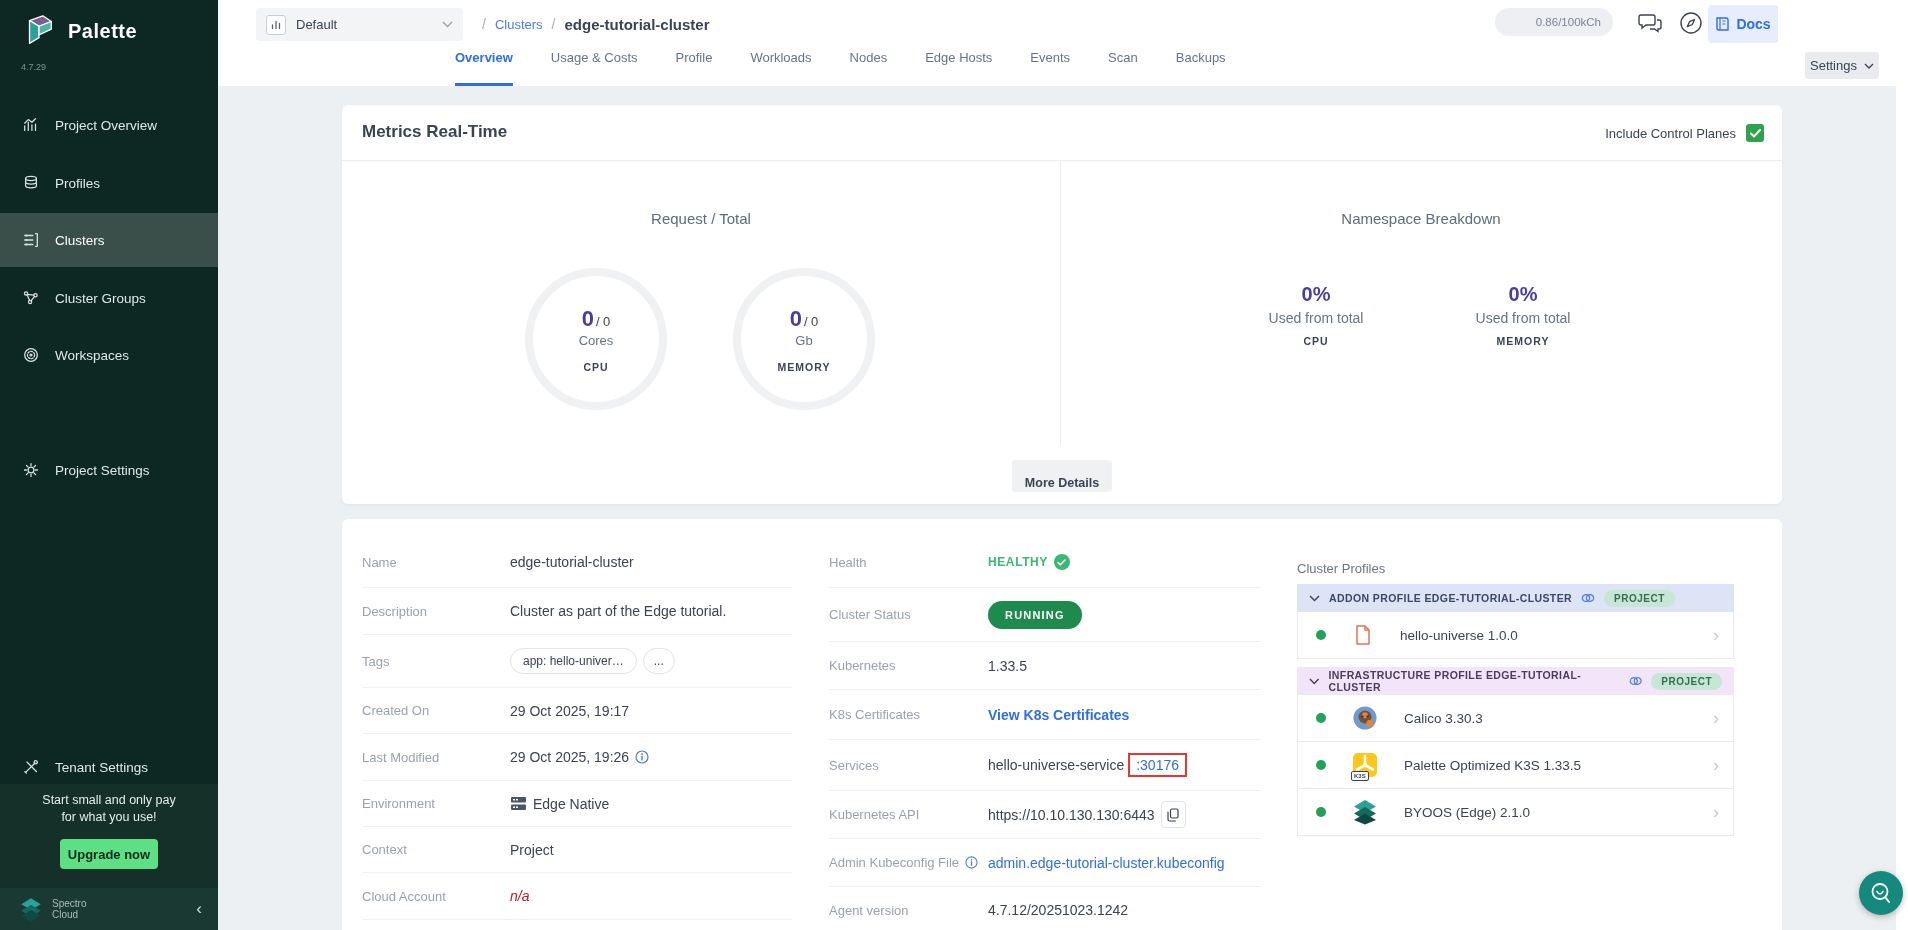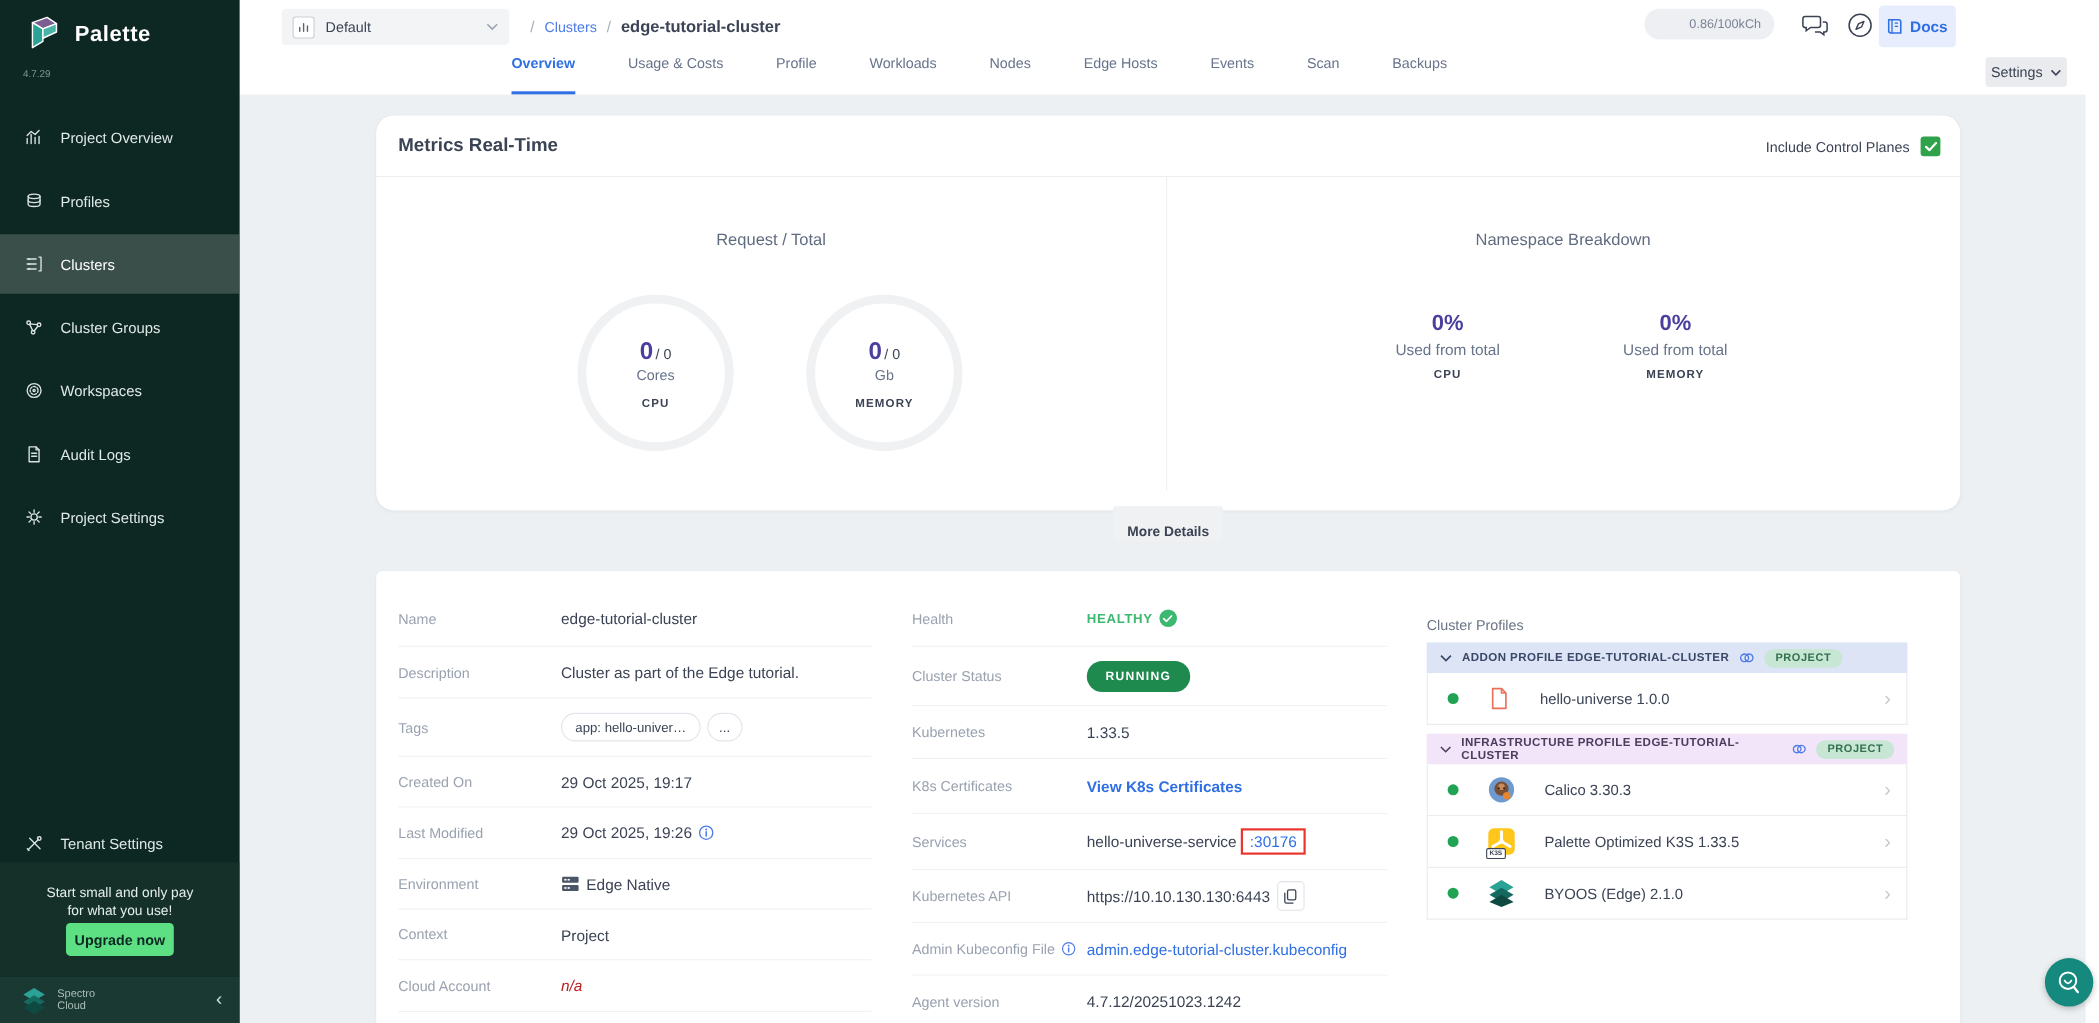--- a/index.html
+++ b/index.html
@@ -9,48 +9,48 @@
   
   #sidebar { position:absolute; left:0; top:0; width:218px; height:930px; background:#0D2723; }
   .sb-logo-row { position:absolute; left:20px; top:12px; display:flex; align-items:center; gap:10px; }
   .sb-logo-text { color:#fff; font-size:20px; font-weight:bold; letter-spacing:.5px; }
   .sb-version { position:absolute; left:21px; top:62px; font-size:9px; color:#7E938D; }
   .sb-item { position:absolute; left:0; width:218px; height:54px; display:flex; align-items:center; gap:15px; padding-left:22px; color:#DFE9E6; font-size:13.5px; font-weight:500; cursor:pointer; }
   .sb-item.active { background:#3A4F4A; color:#ffffff; }
   .sb-icon { width:18px; height:18px; flex:0 0 18px; display:flex; }
   .sb-icon svg { width:18px; height:18px; stroke:#D9E3E0; fill:none; stroke-width:1.4; stroke-linecap:round; stroke-linejoin:round; }
   #upsell { position:absolute; left:0; top:784px; width:218px; height:104px; background:#143029; text-align:center; }
-  .upsell-text { margin-top:19px; color:#E4EEEA; font-size:12.5px; font-weight:500; line-height:17px; }
+  .upsell-text { margin-top:8px; color:#E4EEEA; font-size:12.5px; font-weight:500; line-height:17px; }
   #upgrade-btn { position:absolute; left:60px; top:55px; width:98px; height:30px; background:#5CE083; border:none; border-radius:4px; color:#0D2723; font-size:13px; font-weight:bold; font-family:"Liberation Sans",sans-serif; cursor:pointer; }
   #sb-bottom { position:absolute; left:0; top:888px; width:218px; height:42px; background:#1B3933; display:flex; align-items:center; padding:0 16px 0 18px; gap:8px; }
   .sb-brand { color:#A9BDB7; font-size:10px; line-height:11px; font-weight:500; }
   .sb-collapse { margin-left:auto; color:#CFE0DB; font-size:17px; cursor:pointer; }
 
   
   #topbar { position:absolute; left:218px; top:0; width:1690px; height:86px; background:#fff; }
   #project-pill { position:absolute; left:38px; top:8px; width:207px; height:33px; background:#F2F4F6; border-radius:4px; display:flex; align-items:center; gap:10px; padding:0 10px; cursor:pointer; }
   .mini-chart-box { width:20px; height:20px; background:#fff; border:1px solid #C9CFD8; border-radius:3px; display:flex; align-items:center; justify-content:center; }
   #project-pill .label { font-size:13px; color:#3B4354; }
   .chev { margin-left:auto; }
   #breadcrumb { position:absolute; left:264px; top:0; height:48px; display:flex; align-items:center; gap:9px; }
   .bc-sep { color:#A7AFBC; font-size:14px; }
   .bc-link { color:#4D7CE8; font-size:13px; cursor:pointer; }
   .bc-current { color:#3B4354; font-size:15px; font-weight:600; }
   #usage-pill { position:absolute; left:1277px; top:8px; width:118px; height:28px; background:#EDEFF2; border-radius:14px; display:flex; align-items:center; justify-content:flex-end; padding-right:12px; font-size:11.5px; color:#7B8494; }
   .tb-icon { position:absolute; top:10px; width:26px; height:26px; display:flex; align-items:center; justify-content:center; cursor:pointer; }
   #docs-btn { position:absolute; left:1490px; top:5px; width:70px; height:38px; background:#E7EDFC; border:none; border-radius:4px; color:#2F6FE4; font-size:14px; font-weight:600; font-family:"Liberation Sans",sans-serif; display:flex; align-items:center; justify-content:center; gap:6px; cursor:pointer; }
-  #tabs { position:absolute; left:247px; top:40px; height:46px; display:flex; gap:48px;justify-content:flex-end; }
+  #tabs { position:absolute; left:237px; top:40px; height:46px; display:flex; gap:38px;justify-content:flex-end; }
   .tab { font-size:13px; color:#67738A; font-weight:500; padding-top:10px; border-bottom:3px solid transparent; cursor:pointer; }
   .tab.active { color:#2F6FE4; font-weight:bold; border-bottom-color:#2F6FE4; }
   #settings-btn { position:absolute; left:1587px; top:52px; width:74px; height:27px; background:#E9EBEE; border:none; border-radius:3px; font-size:13px; color:#3B4354; font-family:"Liberation Sans",sans-serif; display:flex; align-items:center; justify-content:center; gap:7px; cursor:pointer; }
 
   
   #content { position:absolute; left:218px; top:86px; width:1678px; height:844px; background:#EDF0F2; }
   .card { position:absolute; background:#fff; border-radius:6px; box-shadow:0 1px 3px rgba(20,30,50,.05); }
-  #card-metrics { left:124px; top:19px; width:1440px; height:359px;border-radius:16px; }
+  #card-metrics { left:124px; top:19px; width:1440px; height:399px; }
   .card1-head { position:relative; height:56px; border-bottom:1px solid #ECEEF1; }
   .card1-title { position:absolute; left:20px; top:17px; font-size:17px; font-weight:bold; color:#3B4354; }
   #include-cp { position:absolute; right:18px; top:0; height:56px; display:flex; align-items:center; gap:10px; font-size:13px; color:#3B4354; }
   .checkbox { width:18px; height:18px; background:#2FA24B; border-radius:3px; display:flex; align-items:center; justify-content:center; cursor:pointer; }
   .vdiv { position:absolute; left:718px; top:56px; width:1px; height:285px; background:#ECEEF1; }
   .sec-title { position:absolute; top:105px; text-align:center; font-size:15px; color:#5F6B7F; }
   .gauge { position:absolute; width:142px; height:142px; border:8px solid #EFF1F3; border-radius:50%; display:flex; flex-direction:column; align-items:center; justify-content:center; }
   .gauge-val { font-size:13px; color:#3B4354; }
   .gauge-val b { font-size:22px; color:#4A3F9F; margin-right:2px; }
   .gauge-unit { font-size:13px; color:#67738A; margin-top:1px; }
@@ -158,29 +158,20 @@
     </div>
     <div class="sb-item" style="top:328px">
       <span class="sb-icon">
           <svg viewBox="0 0 20 20">
             <circle cx="10" cy="10" r="7"></circle>
             <circle cx="10" cy="10" r="4" stroke-dasharray="2 1.6"></circle>
             <circle cx="10" cy="10" r="1.1"></circle>
           </svg>
         </span>
       <span>Workspaces</span>
-    </div>
-    <div class="sb-item" style="top:386px">
-      <span class="sb-icon">
-          <svg viewBox="0 0 20 20">
-            <path d="M5 2.5h7l3 3V17.5H5z"></path>
-            <path d="M12 2.5v3h3 M7.5 9h5 M7.5 12h5"></path>
-          </svg>
-        </span>
-      <span>Audit Logs</span>
     </div>
     <div class="sb-item" style="top:443px">
       <span class="sb-icon">
           <svg viewBox="0 0 20 20">
             <circle cx="10" cy="10" r="3.2"></circle>
             <path d="M10 2.8v2.4 M10 14.8v2.4 M2.8 10h2.4 M14.8 10h2.4 M4.9 4.9l1.7 1.7 M13.4 13.4l1.7 1.7 M15.1 4.9l-1.7 1.7 M6.6 13.4l-1.7 1.7"></path>
           </svg>
         </span>
       <span>Project Settings</span>
     </div>

